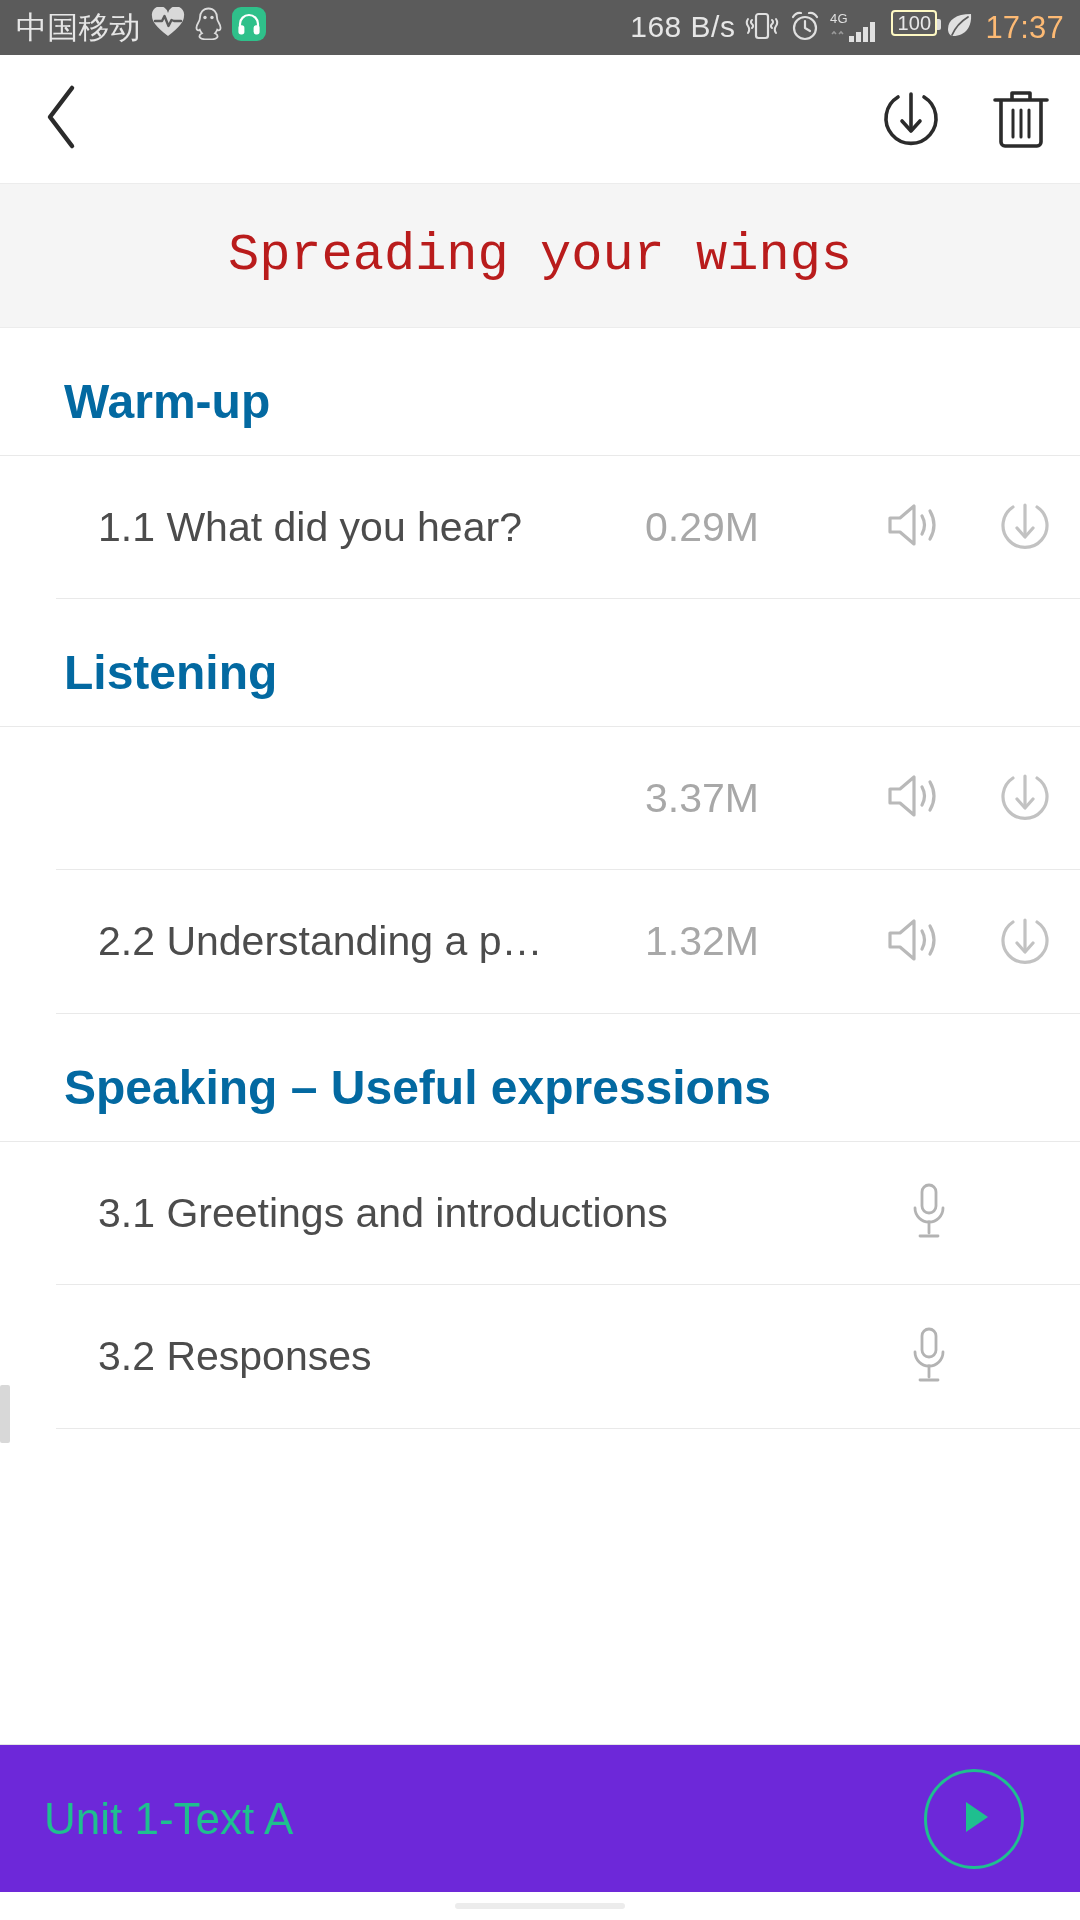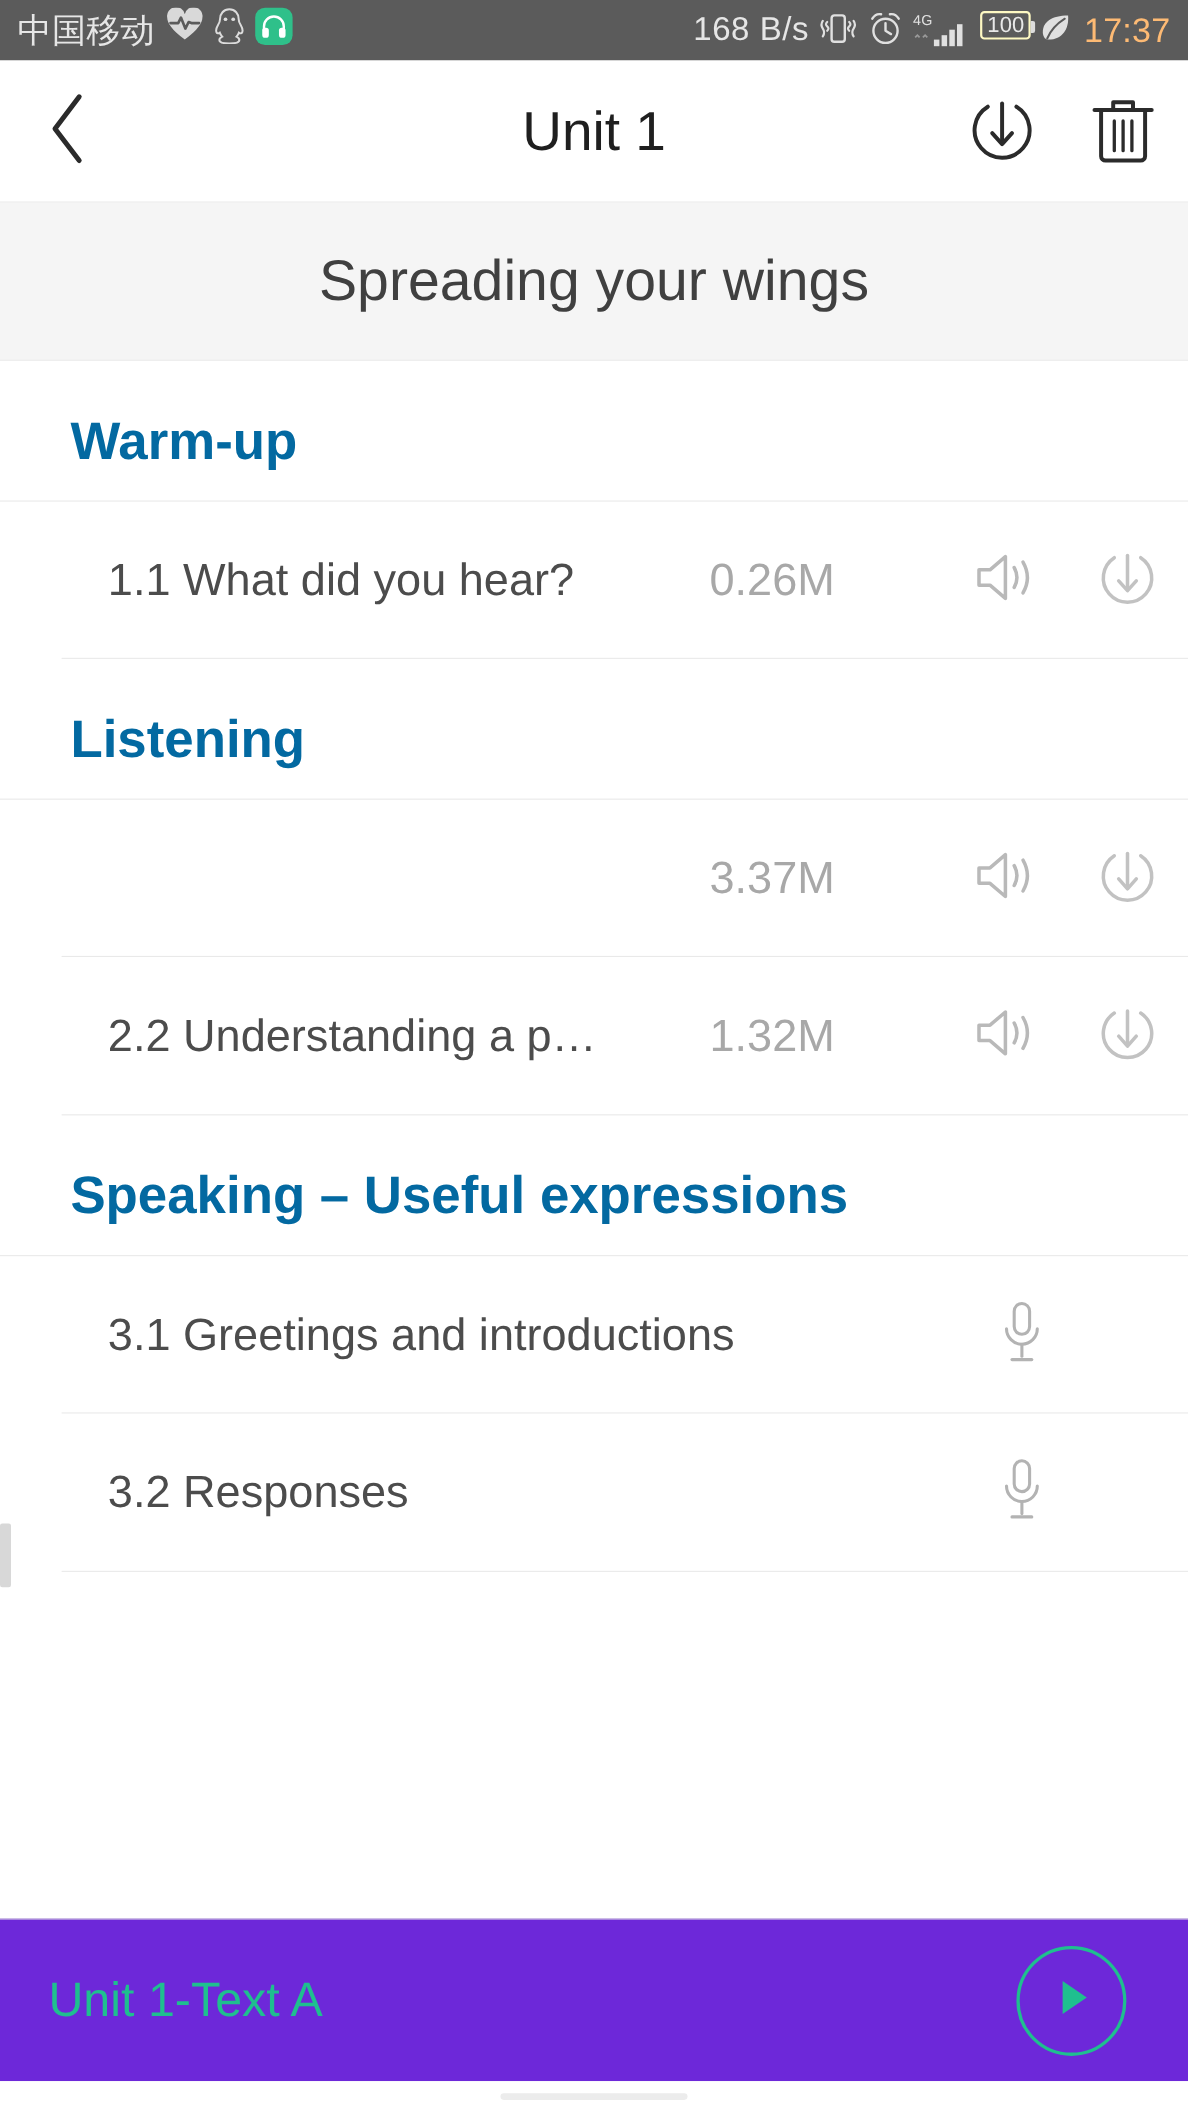--- a/index.html
+++ b/index.html
@@ -48,21 +48,21 @@
   .nav-title {
     width:100%; text-align:center; font-size:50px; color:#1f1f1f; font-weight:400;
   }
   .nav-actions { position:absolute; right:30px; display:flex; align-items:center; gap:48px; }
 
   
   .banner {
     background:#f5f5f5; border-top:1px solid #ececec; border-bottom:1px solid #ececec;
     height:145px; display:flex; align-items:center; justify-content:center;
   }
-  .banner-title { font-size:52px; color:#404040; }
+  .banner-title { font-size:52px; color:#b91c1c;font-family:Liberation Mono, monospace; }
 
   
   .list { padding:0; }
   .section-header {
     padding:46px 0 26px 64px; font-size:48px; color:#0369a1; font-weight:700;
   }
   .row {
     display:flex; align-items:center;
     height:143px; padding:0 0 0 98px;
     border-top:1px solid #e9e9e9;
@@ -172,21 +172,20 @@
 
   <div class="navbar">
     <div class="nav-back">
       <span>
         <svg width="40" height="66" viewBox="0 0 40 66">
           <path d="M30 4 L8 33 L30 62" fill="none" stroke="#2b2b2b" stroke-width="4.5" stroke-linecap="round" stroke-linejoin="round"></path>
         </svg>
       </span>
     </div>
 
-    <div class="nav-title">Unit 1</div>
 
     <div class="nav-actions">
       <span>
         <span>
           <svg width="66" height="66" viewBox="0 0 66 66">
             <path d="M20 13 A25 25 0 1 0 46 13" fill="none" stroke="#2b2b2b" stroke-width="3.6" stroke-linecap="round"></path>
             <path d="M33 10 V46" fill="none" stroke="#2b2b2b" stroke-width="3.6" stroke-linecap="round"></path>
             <path d="M24 37 L33 47 L42 37" fill="none" stroke="#2b2b2b" stroke-width="3.6" stroke-linecap="round" stroke-linejoin="round"></path>
           </svg>
         </span>
@@ -208,21 +207,21 @@
     <div class="banner-title">Spreading your wings</div>
   </div>
 
   <div class="list">
 
     <div class="section-header">Warm-up</div>
 
     <div class="row">
       <span class="row-title">1.1 What did you hear?</span>
       <span class="row-spacer"></span>
-      <span class="row-size">0.26M</span>
+      <span class="row-size">0.29M</span>
       <span class="row-act">
         <span>
           <svg width="58" height="52" viewBox="0 0 58 52">
             <path d="M4 19 h10 L28 7 V45 L14 33 H4 Z" fill="none" stroke="#b9b9b9" stroke-width="3.2" stroke-linejoin="round"></path>
             <path d="M36 17 q5 9 0 18" fill="none" stroke="#b9b9b9" stroke-width="3.2" stroke-linecap="round"></path>
             <path d="M44 12 q8 14 0 28" fill="none" stroke="#b9b9b9" stroke-width="3.2" stroke-linecap="round"></path>
           </svg>
         </span>
       </span>
       <span class="row-act">

